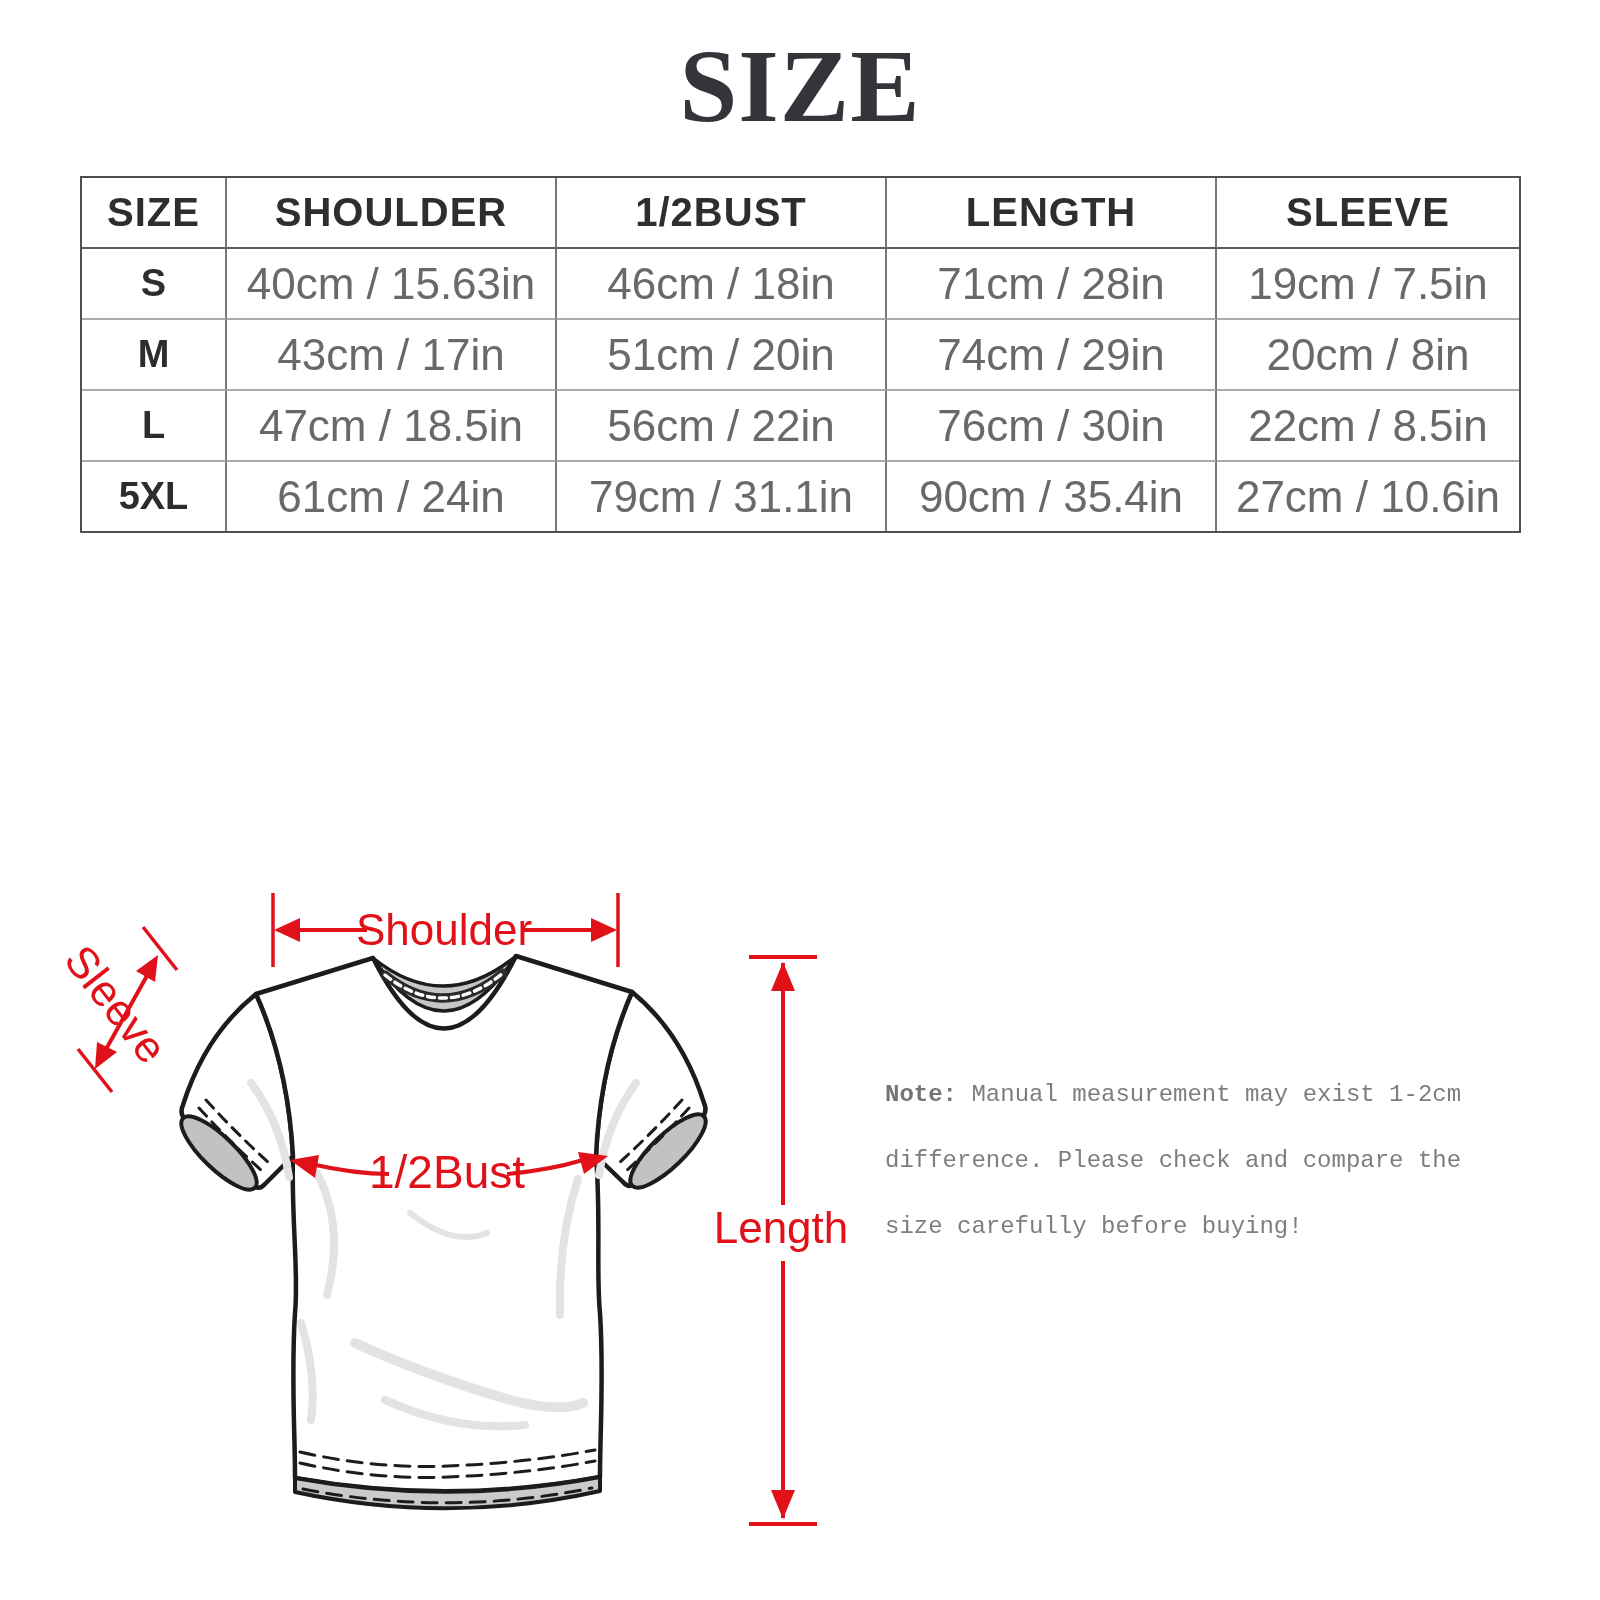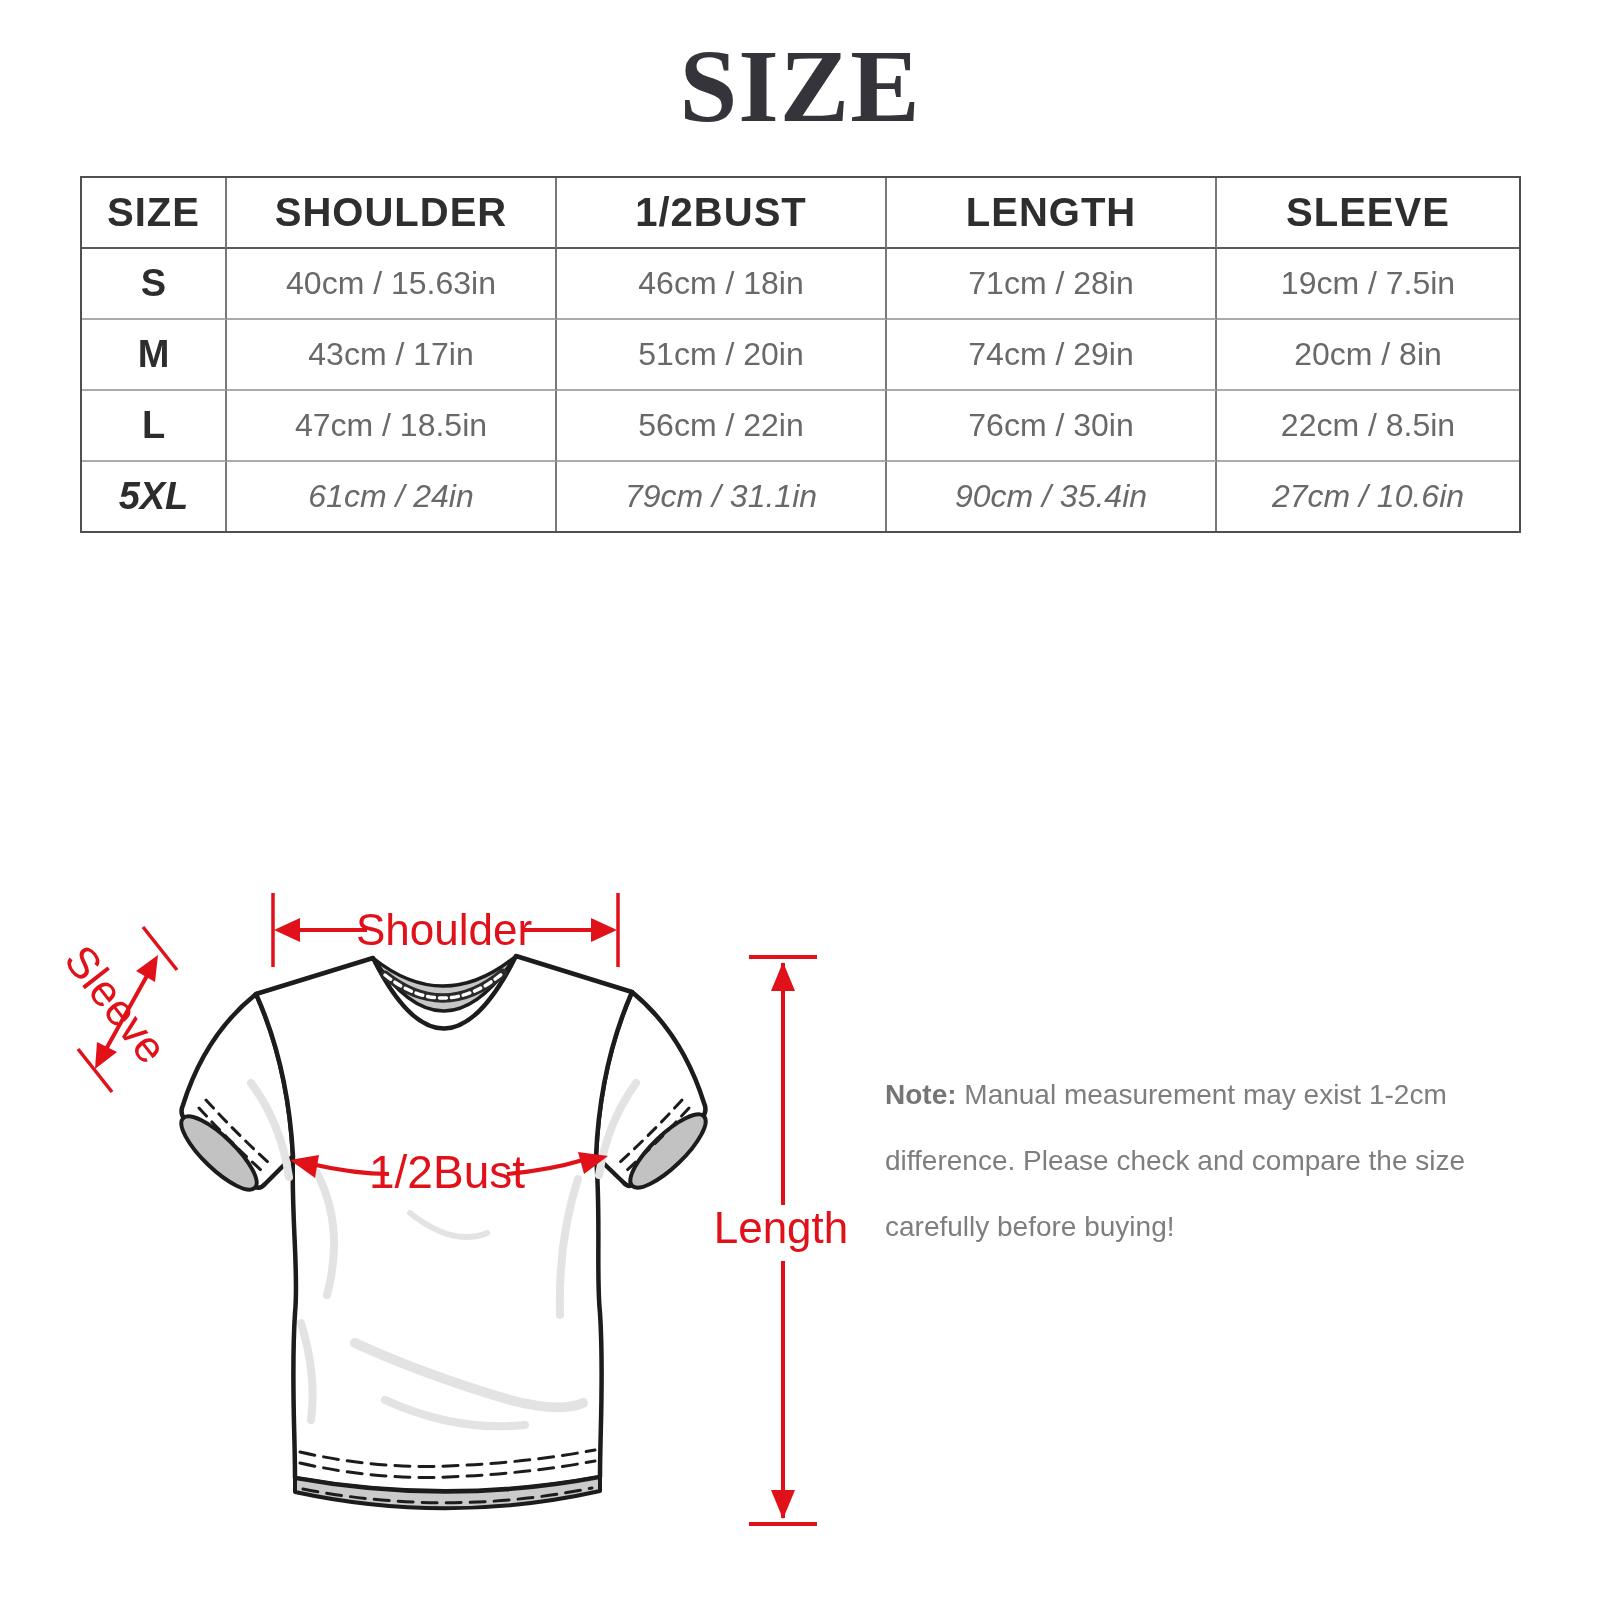--- a/index.html
+++ b/index.html
@@ -16,30 +16,30 @@
     position:absolute;left:80px;top:176px;width:1441px;
     border:2px solid #4f4f4f;box-sizing:border-box;background:#fff;
   }
   table{width:100%;border-spacing:0;table-layout:fixed;}
   th,td{text-align:center;vertical-align:middle;padding:0;}
   th{
     height:69px;font-size:40px;font-weight:bold;color:#2e2e2e;letter-spacing:1px;
     border-bottom:2px solid #5a5a5a;border-right:2px solid #787878;
   }
   td{
-    height:69px;font-size:32px;color:#696969;
+    height:69px;font-size:44px;color:#696969;
     border-bottom:2px solid #ababab;border-right:2px solid #787878;
   }
   th:last-child,td:last-child{border-right:none;}
-  tr:last-child td{border-bottom:none;font-style:italic;}
+  tr:last-child td{border-bottom:none;}
   td.size-label{font-weight:bold;color:#2d2d2d;font-size:38px;}
   .diagram-svg{position:absolute;left:55px;top:855px;}
   .note{
     position:absolute;left:885px;top:1062px;width:612px;
-    font-size:28px;line-height:66px;color:#7e7e7e;
+    font-size:24px;line-height:66px;color:#7e7e7e;font-family:Liberation Mono, monospace;
   }
   .note .note-prefix{font-weight:bold;color:#757575;}
 </style>
 </head>
 <body>
 
 <div class="title">SIZE</div>
 
 <div class="table-wrap">
   <table>

